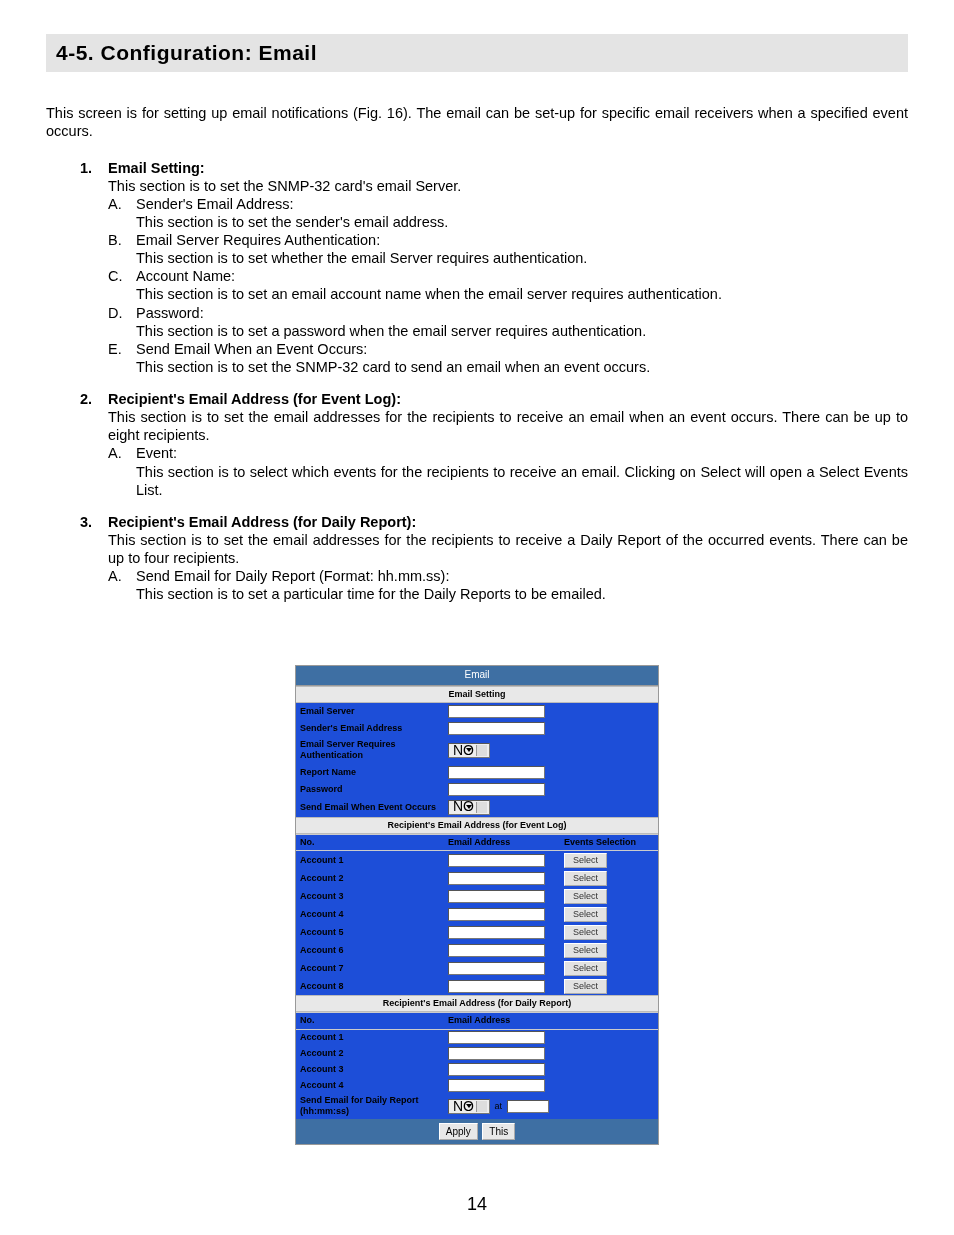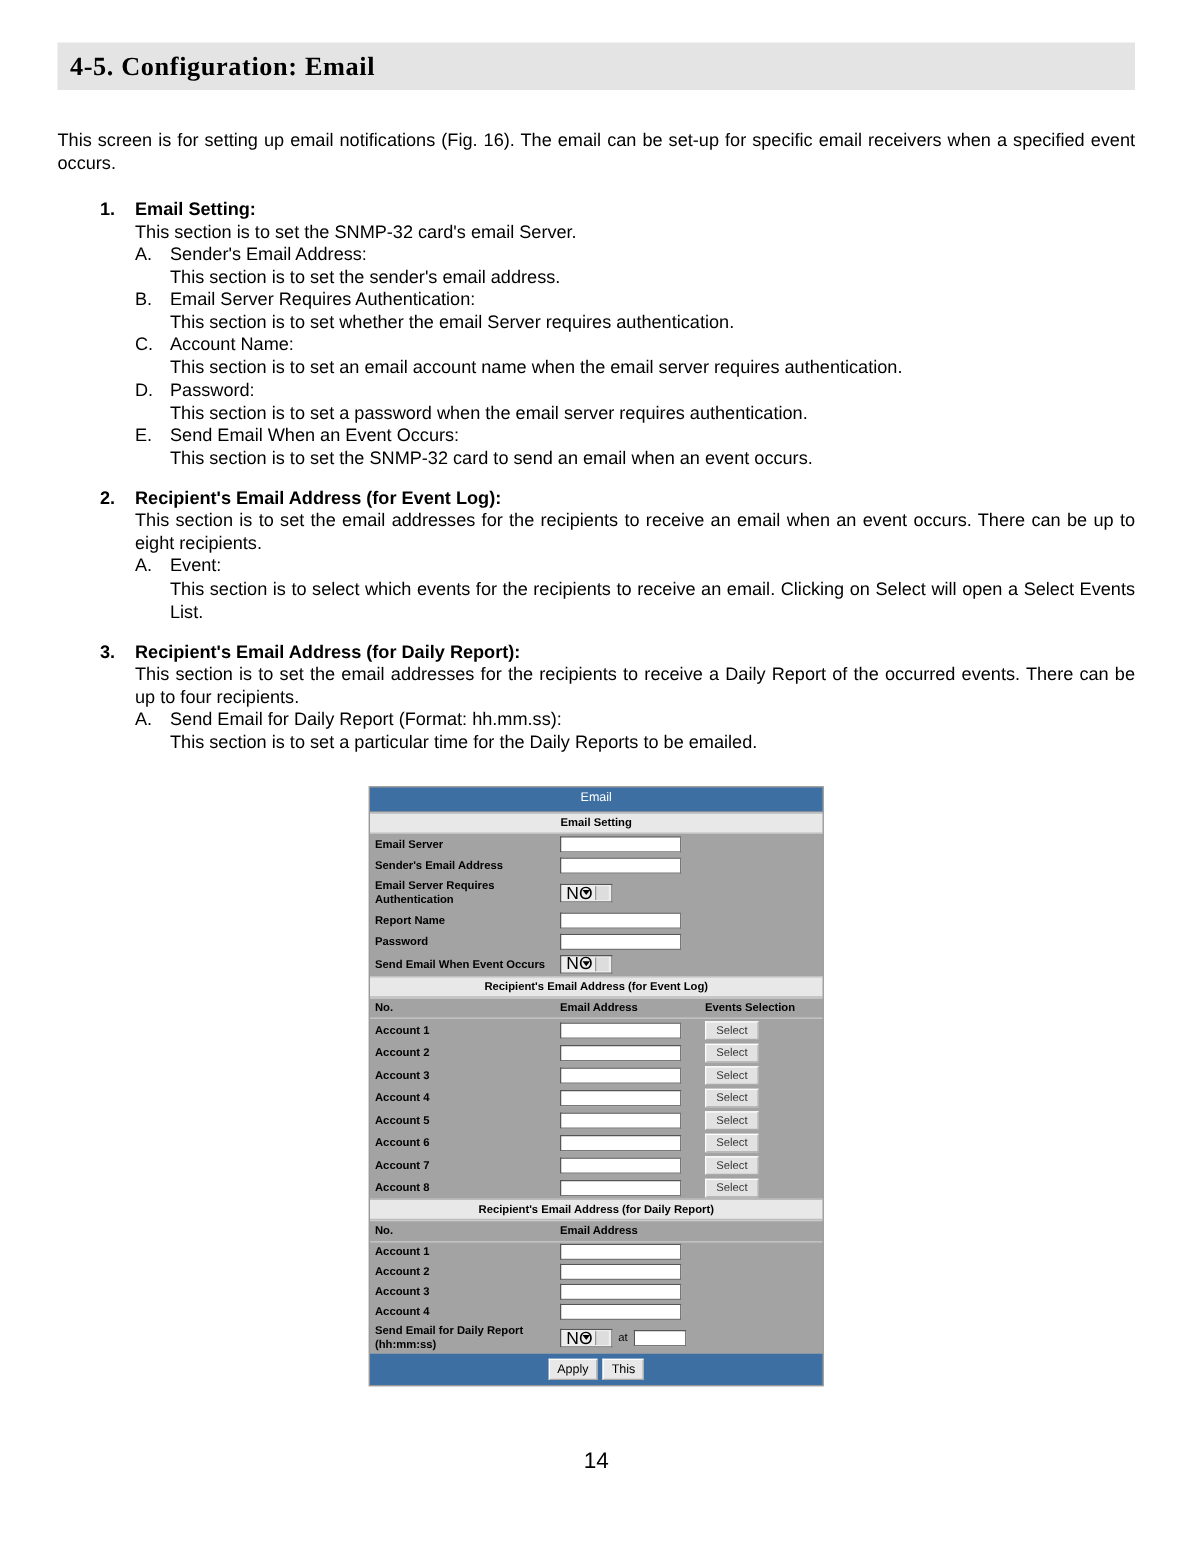--- a/index.html
+++ b/index.html
@@ -7,21 +7,21 @@
     font-size: 14.5px;
     color: #000;
     margin: 0;
     padding: 34px 46px 30px 46px;
     width: 954px;
     box-sizing: border-box;
     line-height: 1.25;
   }
   .section-title {
     background: #E4E4E4;
-    font-family: Liberation Serif, serif;
+    font-family: Liberation Sans, sans-serif;
     font-size: 21px;
     font-weight: bold;
     letter-spacing: 0.5px;
     padding: 6px 10px 6px 10px;
     margin-bottom: 32px;
   }
   .intro {
     text-align: justify;
     margin-bottom: 18px;
   }
@@ -62,21 +62,22 @@
 
   
   .fig-wrap { text-align: center; margin-top: 26px; }
   .email-panel {
     display: inline-block;
     text-align: left;
     border: 1px solid #999;
     width: 362px;
     font-size: 9px;
     color: #000;
-    background: #a3a3a3;
+    background: #1d4ed8;
+    margin-top: 36px;
   }
   .panel-header {
     background: #3E6FA3;
     color: #fff;
     text-align: center;
     font-weight: normal;
     font-size: 10px;
     padding: 3px 0;
     border-bottom: 1px solid #999;
   }

